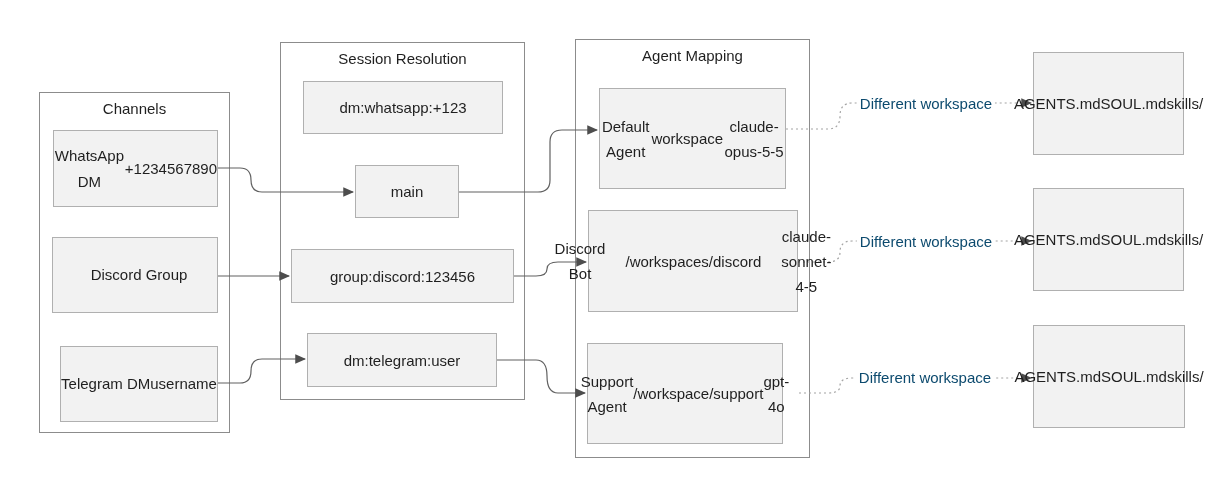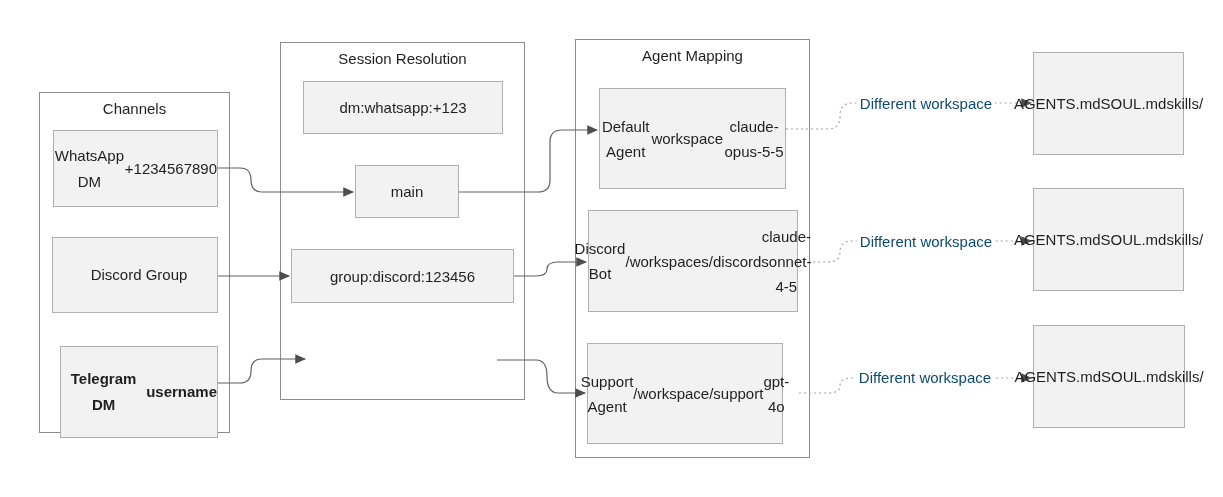--- a/index.html
+++ b/index.html
@@ -67,27 +67,27 @@
   }
 
   
   #g-channels { left: 39px;  top: 92px; width: 191px; height: 341px; }
   #g-session  { left: 280px; top: 42px; width: 245px; height: 358px; }
   #g-agents   { left: 575px; top: 39px; width: 235px; height: 419px; }
 
   
   #n-whatsapp    { left: 53px;  top: 130px; width: 165px; height: 77px; align-items: center; }
   #n-discordgrp  { left: 52px;  top: 237px; width: 166px; height: 76px; padding-left: 8px; }
-  #n-telegram    { left: 60px;  top: 346px; width: 158px; height: 92px; font-weight: bold; }
+  #n-telegram    { left: 60px;  top: 346px; width: 158px; height: 76px; }
   #n-dmwhatsapp  { left: 303px; top: 81px;  width: 200px; height: 53px; }
   #n-main        { left: 355px; top: 165px; width: 104px;  height: 53px; }
   #n-groupdis    { left: 291px; top: 249px; width: 223px; height: 54px; }
   #n-dmtelegram  { left: 307px; top: 333px; width: 190px; height: 54px; }
   #n-default     { left: 599px; top: 88px;  width: 187px; height: 101px; }
-  #n-discordbot  { left: 588px; top: 210px; width: 210px; height: 102px; }
+  #n-discordbot  { left: 588px; top: 210px; width: 210px; height: 102px; gap: 20px; }
   #n-support     { left: 587px; top: 343px; width: 196px; height: 101px; }
   #n-ws1         { left: 1033px; top: 52px;  width: 151px; height: 103px; }
   #n-ws2         { left: 1033px; top: 188px; width: 151px; height: 103px; }
   #n-ws3         { left: 1033px; top: 325px; width: 152px; height: 103px; }
 
   
   #el-1 { left: 926px; top: 103px; }
   #el-2 { left: 926px; top: 241px; }
   #el-3 { left: 925px; top: 377px; }
 </style>
@@ -142,20 +142,23 @@
 
   <div class="node" id="n-dmwhatsapp">
     <div>dm:whatsapp:+123</div>
   </div>
   <div class="node" id="n-main">
     <div>main</div>
   </div>
   <div class="node" id="n-groupdis">
     <div>group:discord:123456</div>
   </div>
+  <div class="node" id="n-dmtelegram">
+    <div>dm:telegram:user</div>
+  </div>
 
   <div class="node" id="n-default">
     <div>Default Agent</div>
     <div>workspace</div>
     <div>claude-opus-5-5</div>
   </div>
   <div class="node" id="n-discordbot">
     <div>Discord Bot</div>
     <div>/workspaces/discord</div>
     <div>claude-sonnet-4-5</div>

